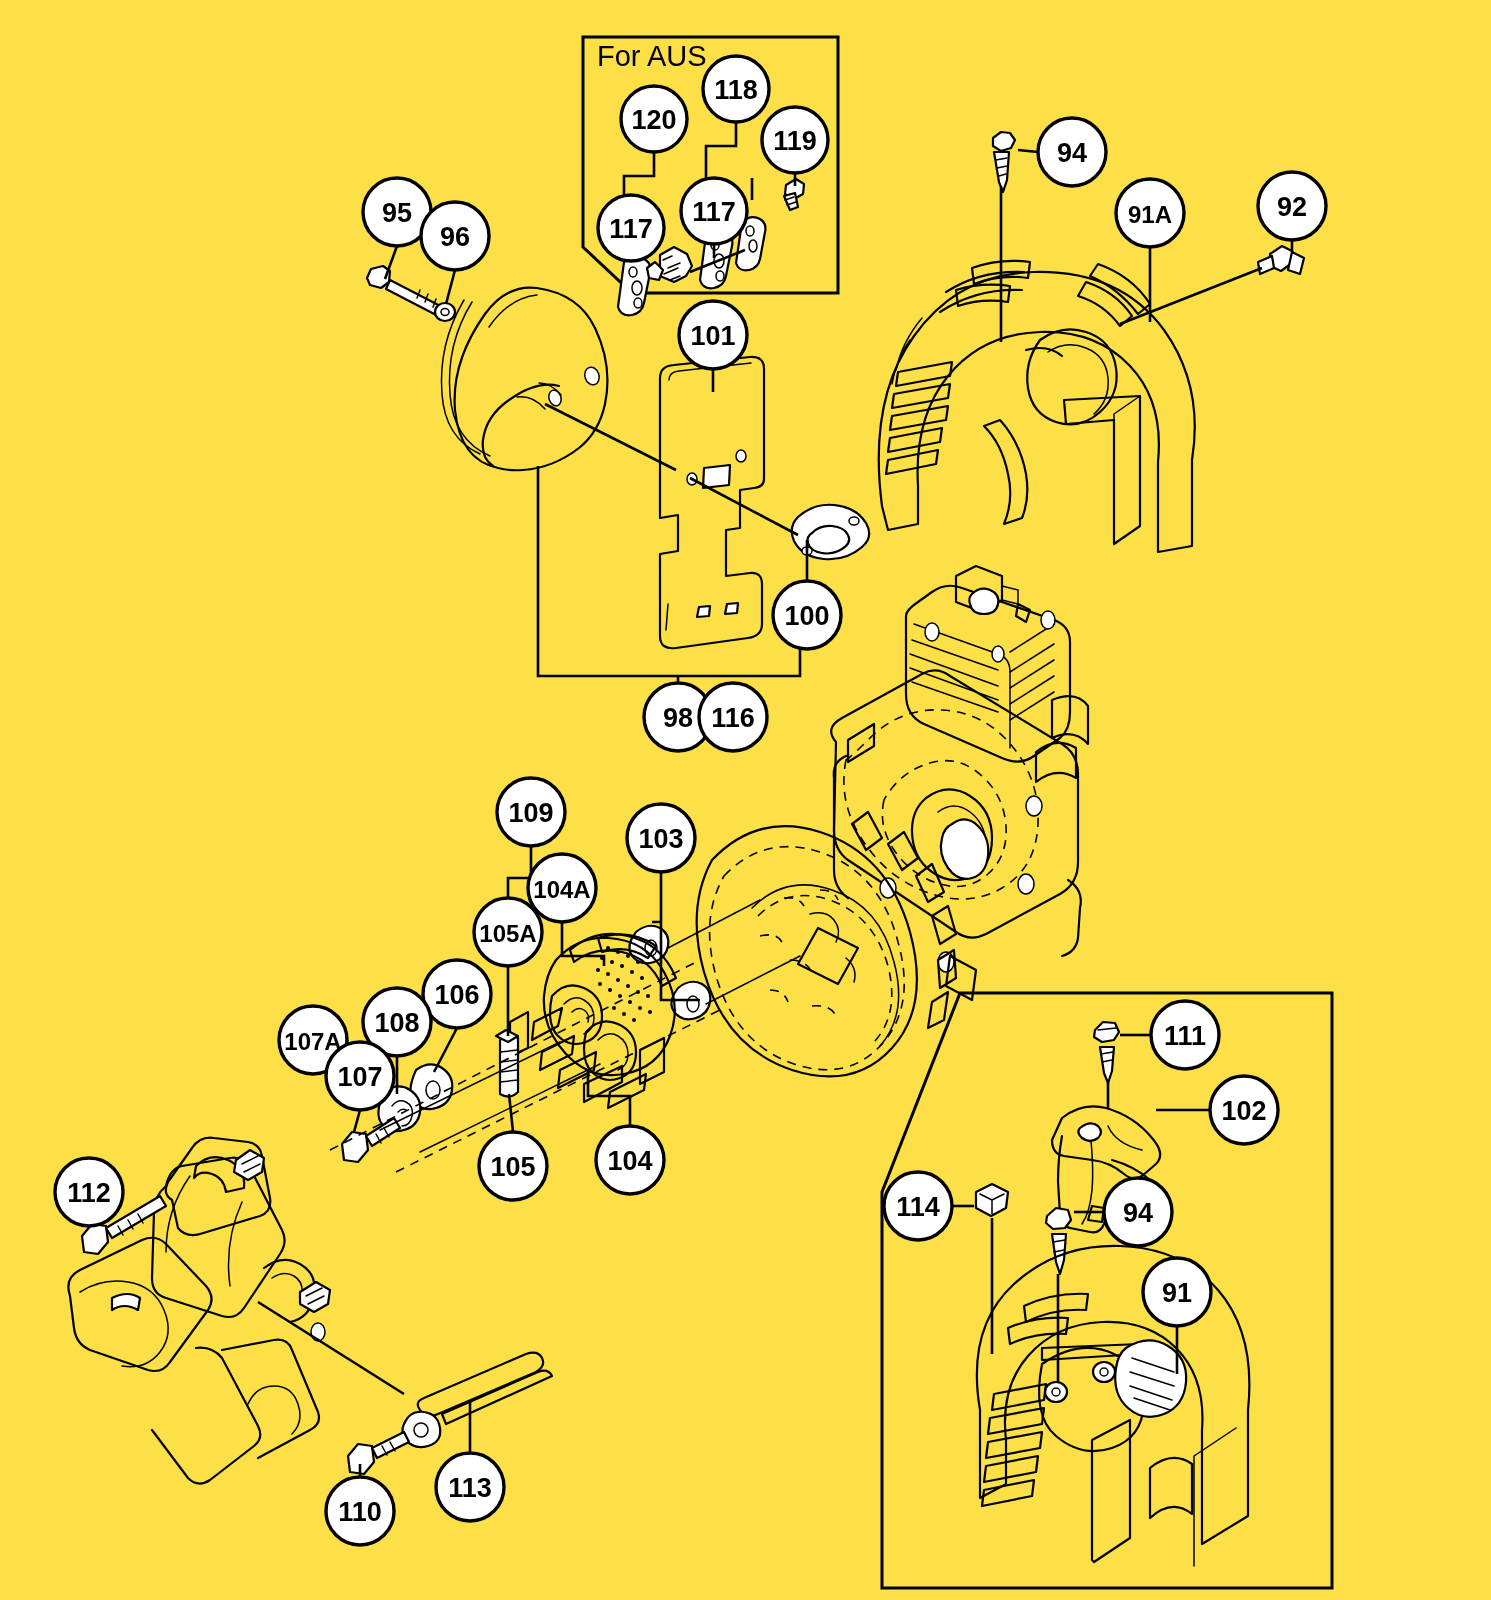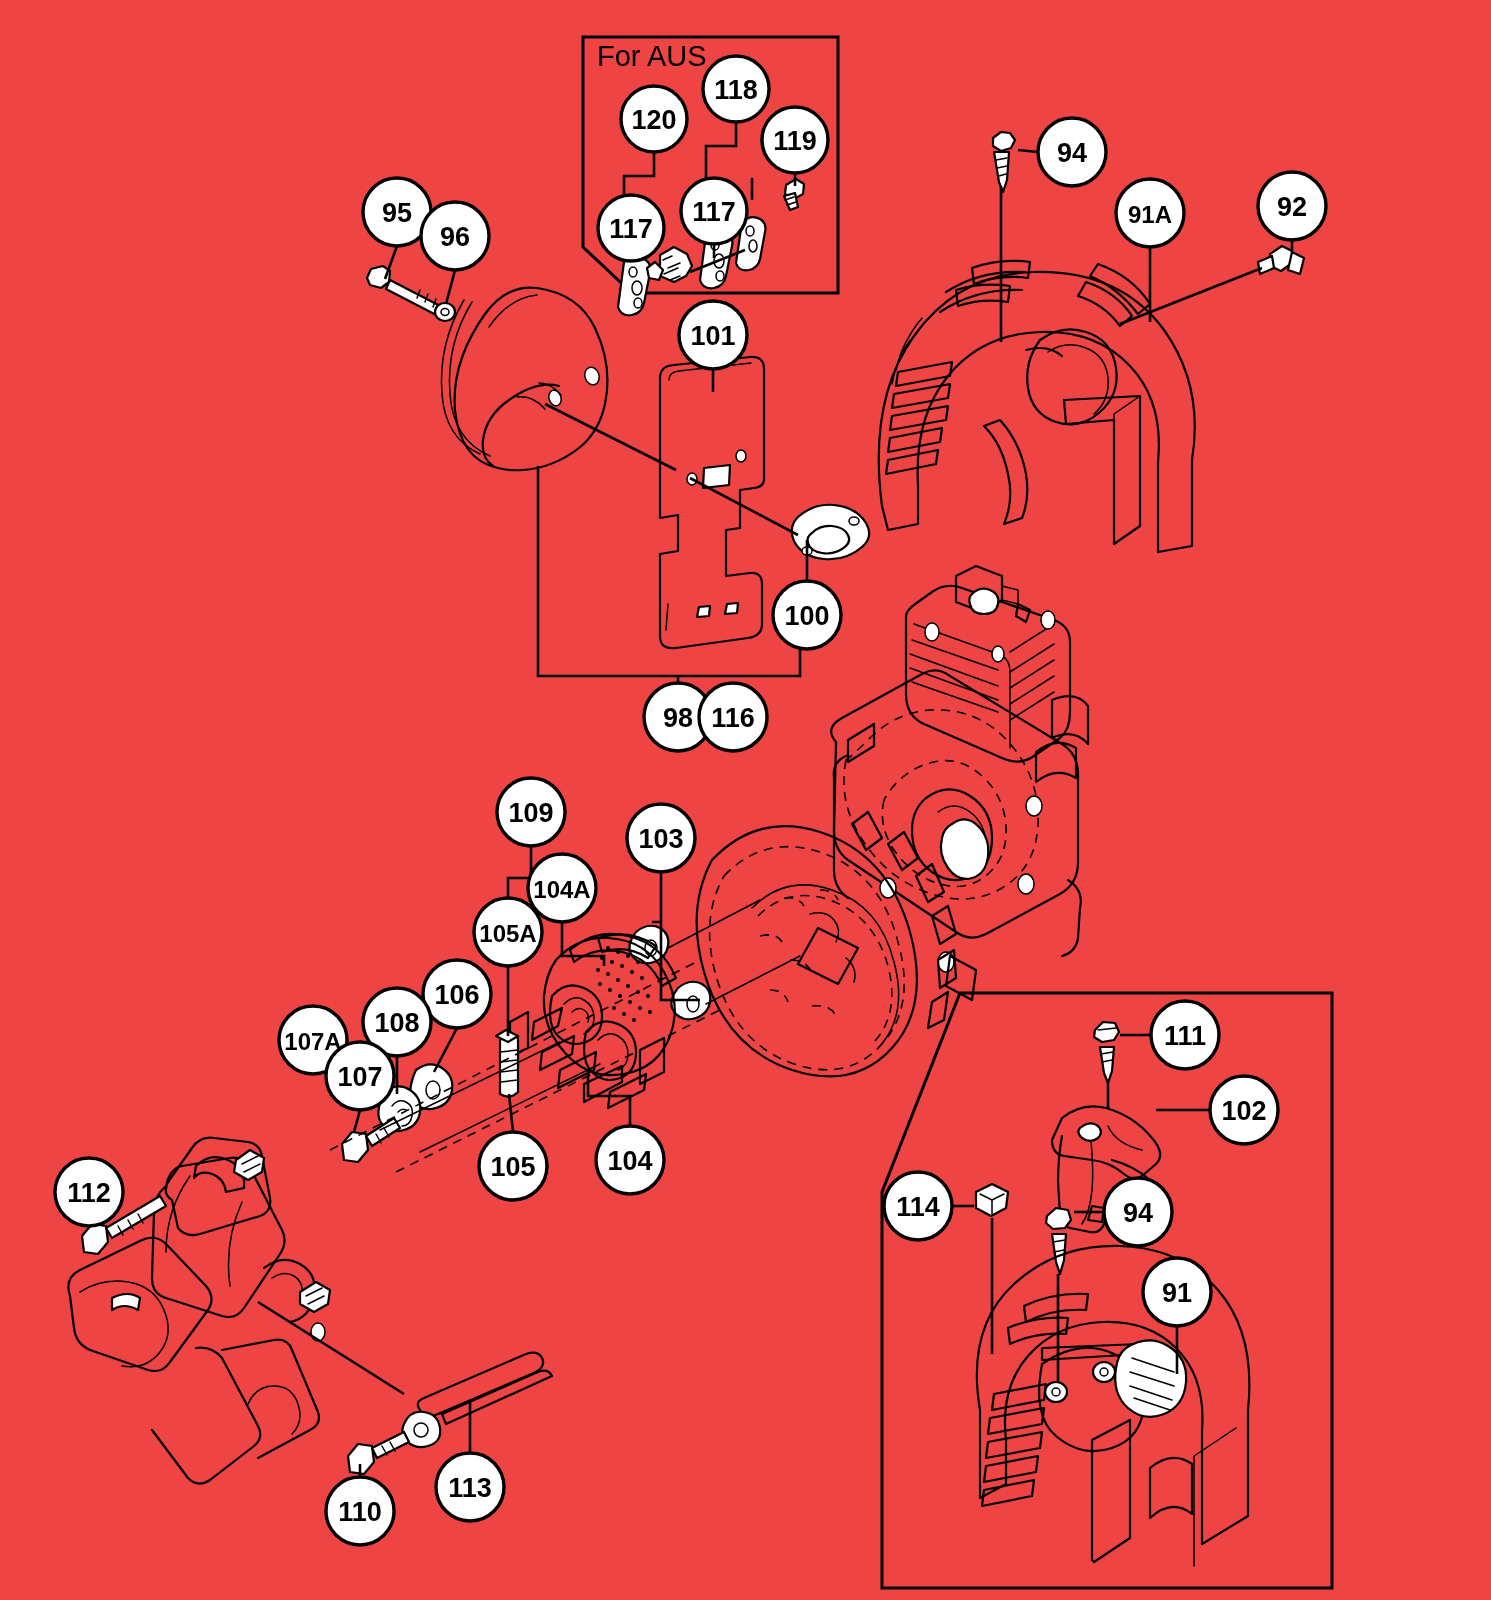--- a/index.html
+++ b/index.html
@@ -1,17 +1,17 @@
 <!DOCTYPE html>
 <html><head>
 <meta charset="utf-8">
 <style>
   html,body{margin:0;padding:0;background:#ffffff;}
   body{font-family:"Liberation Sans",sans-serif;}
-  #sheet{position:relative;width:1491px;height:1600px;background:#ef4444;overflow:hidden;}
+  #sheet{position:relative;width:1491px;height:1600px;background:#fde047;overflow:hidden;}
   #sheet svg{position:absolute;left:0;top:0;}
   .callout-label{
     font-family:"Liberation Sans",sans-serif;
     font-size:27px;
     font-weight:700;
     fill:#000;
     text-anchor:middle;
     dominant-baseline:central;
     pointer-events:none;
   }

